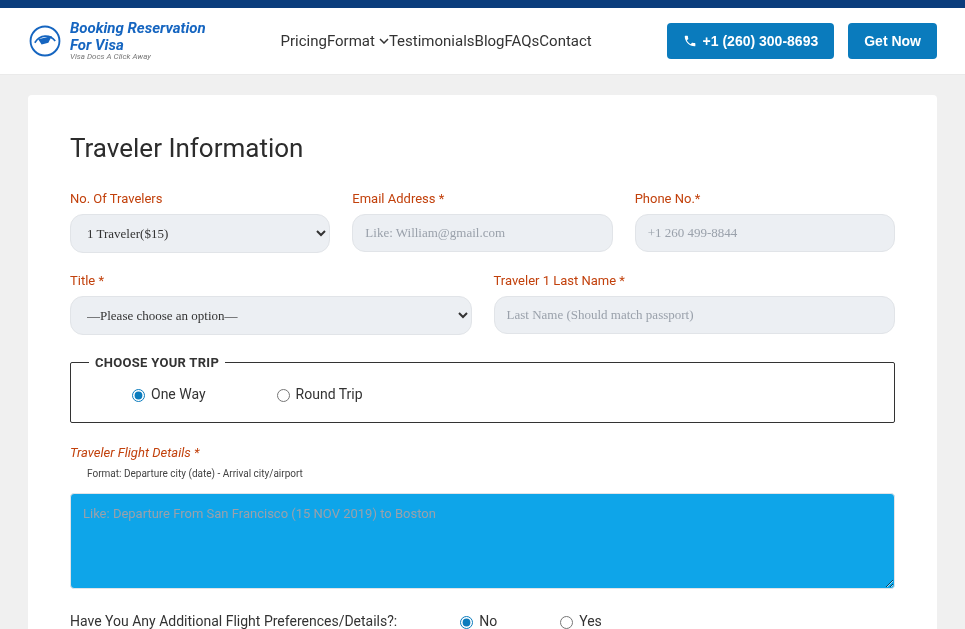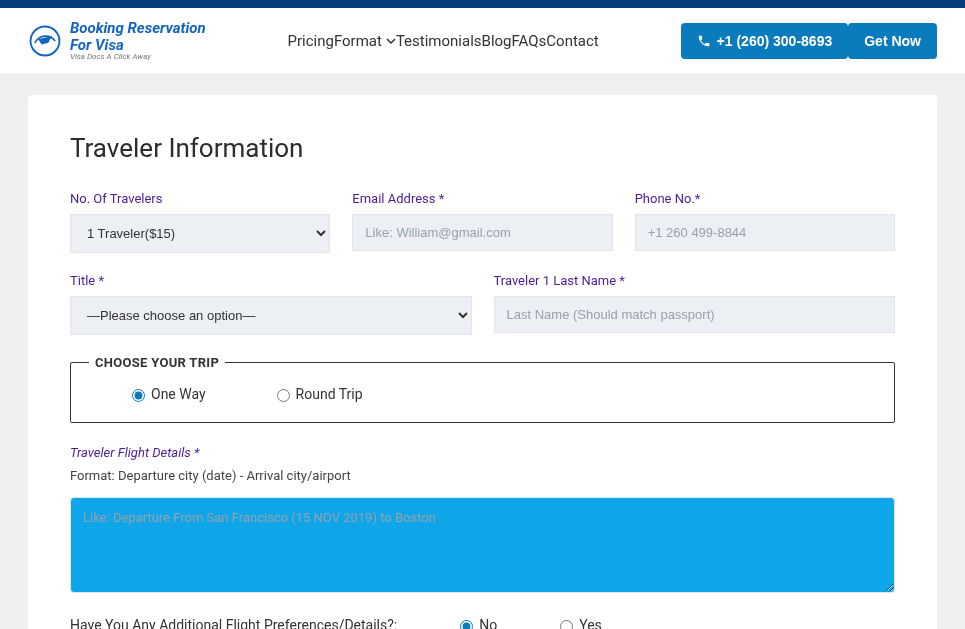--- a/index.html
+++ b/index.html
@@ -6,38 +6,38 @@
     body { font-family: -apple-system, BlinkMacSystemFont, "Segoe UI", Roboto, Arial, sans-serif; background: #fff; color: #333; }
     .top-bar { height: 8px; background: #0a3d7c; }
     .header { background: #fff; border-bottom: 1px solid #eaeaea; padding: 12px 28px; display: flex; align-items: center; justify-content: space-between; }
     .logo { display: flex; align-items: center; gap: 8px; }
     .logo-svg { width: 34px; height: 34px; flex: none; }
     .logo-text { line-height: 1.1; }
     .logo-main { font-style: italic; font-weight: 700; color: #1565c0; font-size: 15px; }
     .logo-sub { font-size: 8px; color: #777; font-style: italic; }
     .nav { display: flex; align-items: center; }
     .nav-item { color: #333; font-size: 15px; cursor: pointer; display: flex; align-items: center; gap: 4px; }
-    .header-right { display: flex; align-items: center; }
+    .header-right { display: flex; gap: 14px; align-items: center; }
     .btn { border: none; padding: 10px 16px; border-radius: 4px; font-size: 14px; font-weight: 600; cursor: pointer; display: inline-flex; align-items: center; gap: 6px; }
     .btn-primary { background: #0a7bbd; color: #fff; }
     .page-bg { background: #f0f0f0; padding: 20px 28px 40px; min-height: 560px; }
     .card { background: #fff; border-radius: 4px; padding: 38px 42px 48px; max-width: 910px; }
     .title { font-size: 26px; font-weight: 400; color: #2c2c2c; margin-bottom: 28px; }
     .row { display: flex; gap: 22px; margin-bottom: 20px; }
     .col { flex: 1; display: flex; flex-direction: column; gap: 8px; }
-    .label { font-size: 13px; color: #4c1d95; }
-    .field { background: #eceff3; border: 1px solid #e1e4e8; border-radius: 0; padding: 10px 12px; font-size: 13px; color: #333; width: 100%; font-family: Liberation Sans, sans-serif; }
+    .label { font-size: 13px; color: #c2410c; }
+    .field { background: #eceff3; border: 1px solid #e1e4e8; border-radius: 13px; padding: 10px 12px; font-size: 13px; color: #333; width: 100%; font-family: Liberation Serif, serif; }
     .field::placeholder { color: #9aa1ab; }
     select.field { appearance: auto; }
     .fieldset { border: 1px solid #333; border-radius: 2px; padding: 16px 18px 20px; margin-top: 6px; margin-bottom: 22px; }
     .fieldset-legend { font-size: 13px; font-weight: 700; padding: 0 6px; color: #333; letter-spacing: 0.3px; }
     .radio-row { display: flex; gap: 28px; align-items: center; }
     .radio-group { display: flex; align-items: flex-end; gap: 6px; font-size: 14px; color: #333; padding-left: 43px; }
     .radio-group input { accent-color: #0a7bbd; }
-    .format-hint { font-size: 13px; color: #444; margin: 2px 0 14px; }
+    .format-hint { font-size: 10px; color: #444; margin: 2px 17px 14px; }
     .textarea { background: #0ea5e9; border: 1px solid #e1e4e8; border-radius: 4px; padding: 12px; font-size: 13px; width: 100%; min-height: 96px; font-family: inherit; resize: vertical; }
     .textarea::placeholder { color: #9aa1ab; }
     .pref-row { display: flex; align-items: center; gap: 20px; margin-top: 20px; font-size: 14px; }
     .chev { width: 10px; height: 6px; }
   </style>
 </head>
 <body>
 
 <div class="top-bar"></div>
 

